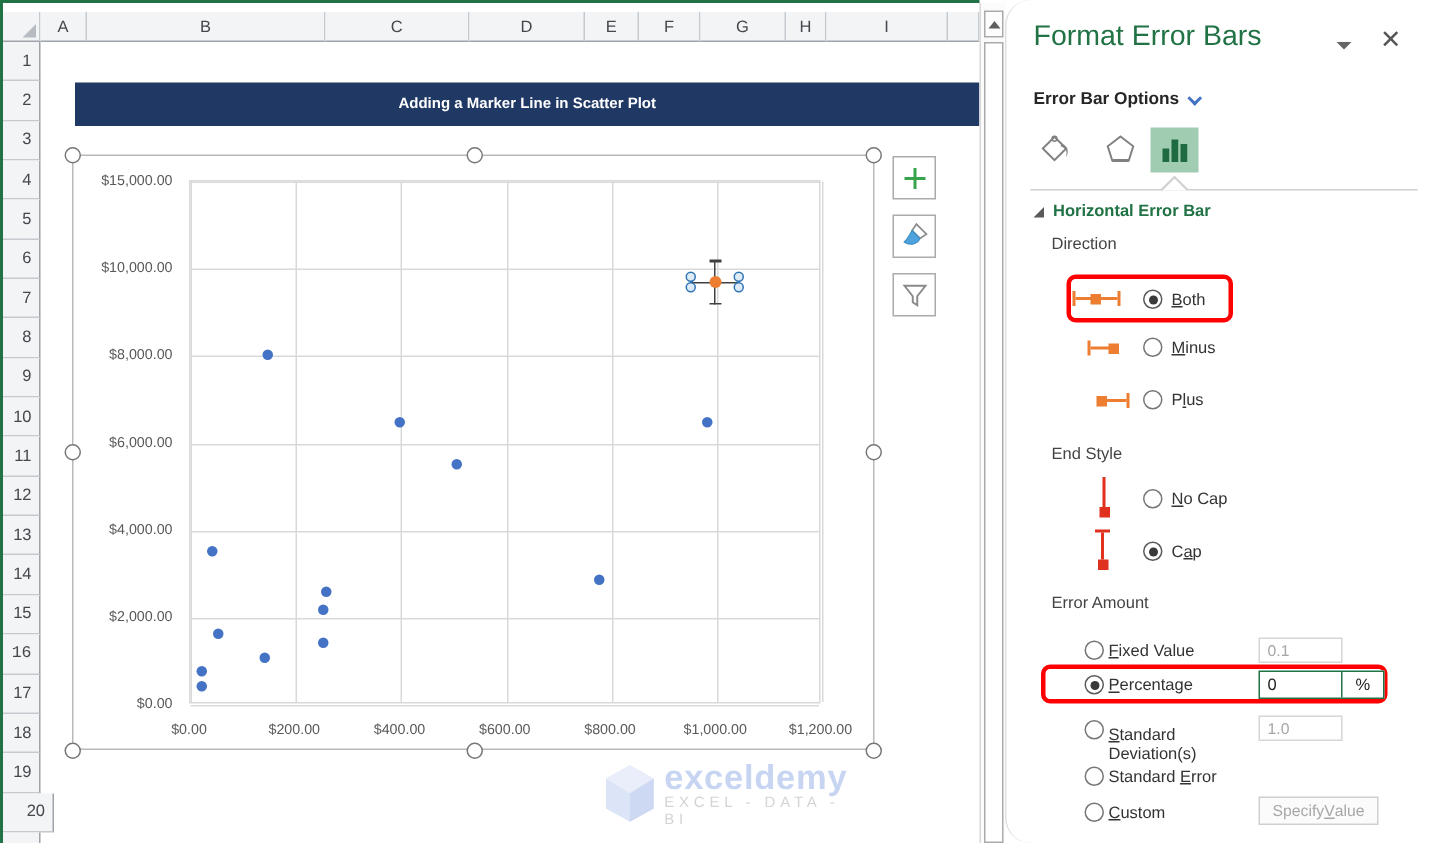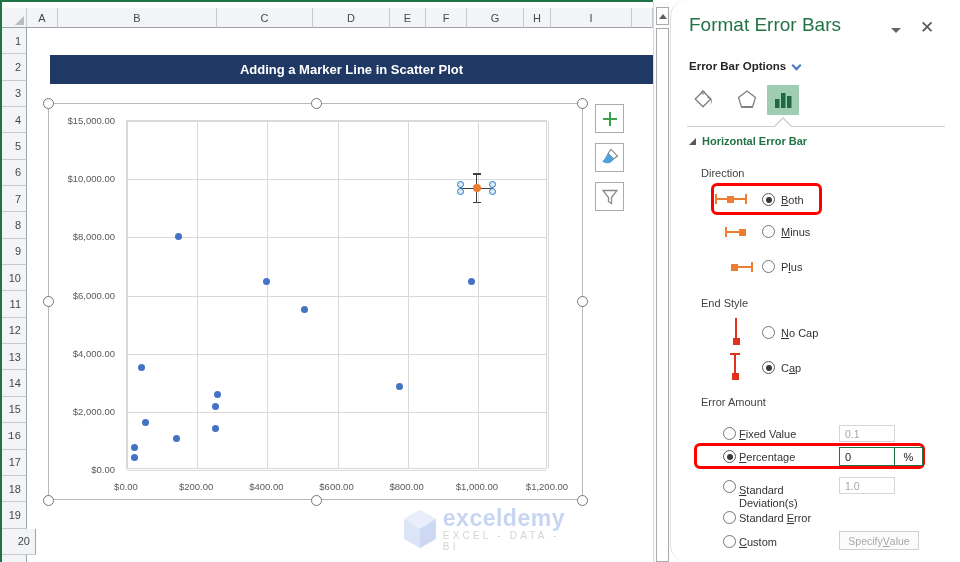--- a/index.html
+++ b/index.html
@@ -20,21 +20,21 @@
   .col-cell { height:20px; background:#F3F4F6; border-right:1px solid #C6CACF;
     border-bottom:1px solid #9FA4AA; color:#44474C; font-size:11px;
     display:flex; align-items:center; justify-content:center; }
   #row-headers { left:2px; top:28px; width:25px; }
   .row-cell { width:25px; background:#F3F4F6; border-right:1px solid #9FA4AA;
     border-bottom:1px solid #C6CACF; color:#44474C; font-size:11px;
     display:flex; align-items:center; justify-content:flex-end; padding-right:5px; }
 
   
   #banner { left:50px; top:55px; width:603px; height:29px; background:#1F3864;
-    color:#fff; font-size:13px; font-weight:bold; display:flex;
+    color:#fff; font-size:10px; font-weight:bold; display:flex;
     align-items:center; justify-content:center; }
 
   
   #chart { left:48px; top:103px; width:535px; height:397px; background:#fff;
     border:1px solid #B9B9B9; }
   .handle { position:absolute; width:11px; height:11px; border-radius:50%;
     background:#fff; border:1.5px solid #777; z-index:5; }
   #plot { position:absolute; left:77px; top:16px; width:421px; height:349px;
     border:1px solid #D9D9D9; }
   .gl-v { position:absolute; top:0; width:1px; height:100%; background:#D9D9D9; }
@@ -291,21 +291,21 @@
       <rect x="17" y="9" width="4.5" height="12" fill="#1F6B41"></rect>
     </svg>
   </div>
   <div class="abs" id="divider"></div>
   <div class="abs notch-gray"></div>
   <div class="abs notch-white"></div>
 
   <div class="abs" id="section-tri"></div>
   <div class="abs" id="section-title">Horizontal Error Bar</div>
 
-  <div class="abs group-label" style="left:30px;top:167px">Direction</div>
+  <div class="abs group-label" style="left:30px;top:157px">Direction</div>
 
   <div class="abs redbox" style="left:40px;top:183px;width:111px;height:32px"></div>
 
   <div class="eb" style="left:44px;top:193px;width:32px;height:12px">
     <span style="left:0;top:1px;width:2px;height:10px"></span>
     <span style="left:2px;top:5px;width:28px;height:2px"></span>
     <span style="left:12px;top:2.5px;width:7px;height:7px"></span>
     <span style="left:30px;top:1px;width:2px;height:10px"></span>
   </div>
   <div class="radio on abs" style="left:91px;top:193px"></div>

